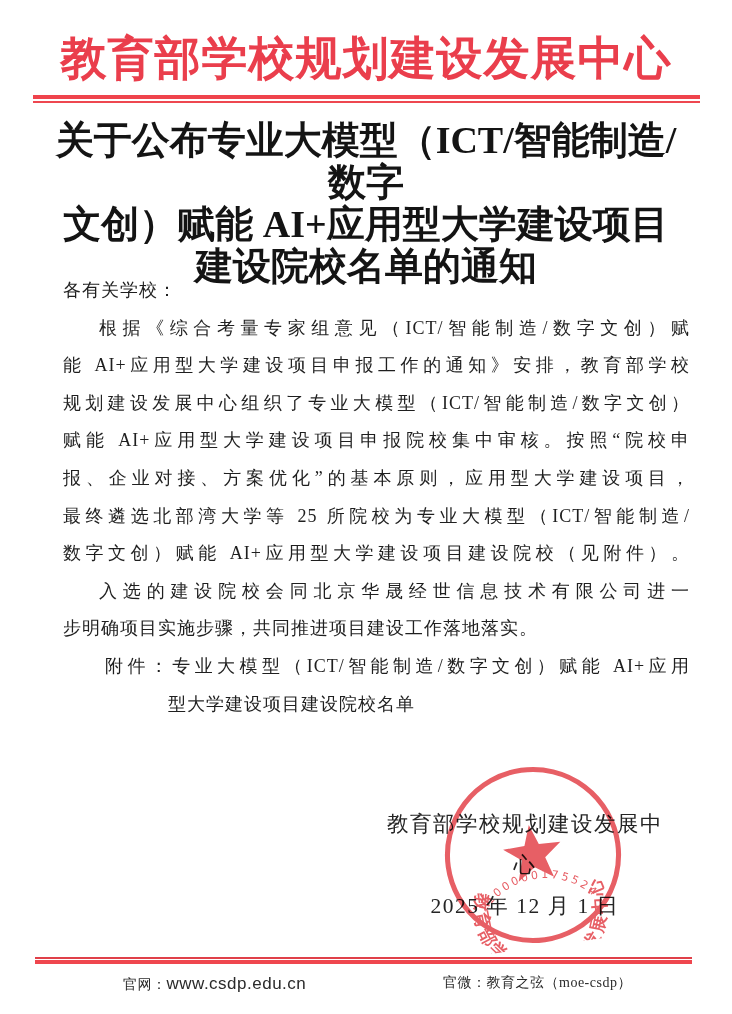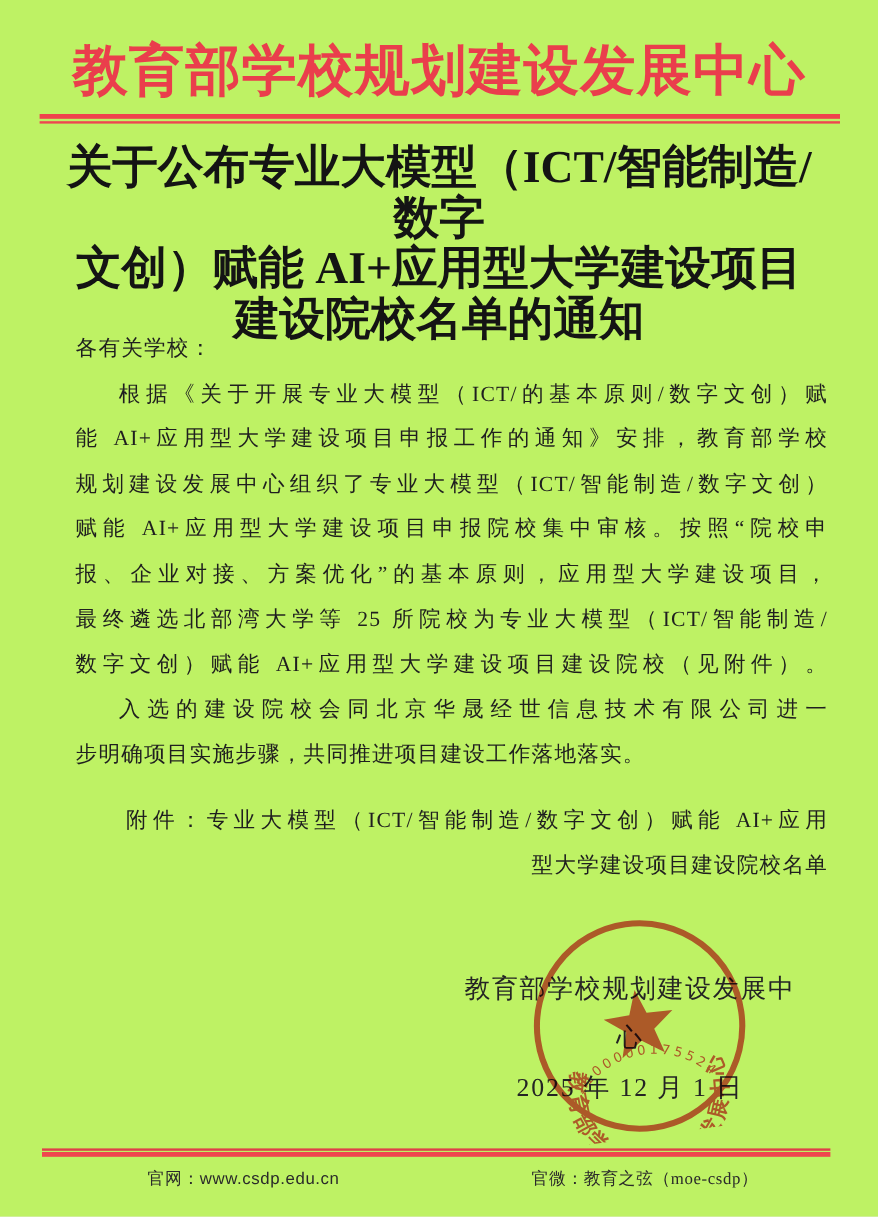--- a/index.html
+++ b/index.html
@@ -1,20 +1,20 @@
 <!DOCTYPE html>
 <html><head>
 <meta charset="utf-8">
 <style>
   html,body{margin:0;padding:0;background:#e9e9e9;}
   .page{
     position:relative;
     width:732px;height:1014px;
     margin:0 auto;
-    background:#bef264;
+    background:#ffffff;
     overflow:hidden;
     font-family:"Liberation Serif","DejaVu Serif",serif;
     color:#1e1e1e;
   }
   
   .org-header{
     position:absolute;top:28px;left:0;right:0;
     text-align:center;
     font-size:46px;font-weight:bold;
     letter-spacing:1px;
@@ -41,28 +41,28 @@
     color:#1f1f1f;
   }
   .bline{
     height:37.6px;line-height:37.6px;
     text-align:justify;text-align-last:justify;
     white-space:nowrap;
   }
   .bline.endline{text-align-last:left;}
   .bline.indent{text-indent:2em;}
   
-  .attachment{margin-top:17px;}
+  .attachment{}
   .attach-line1{
     margin-left:42px;height:37.6px;line-height:37.6px;
     text-align:justify;text-align-last:justify;white-space:nowrap;
   }
   .attach-line2{
     margin-left:105px;height:37.6px;line-height:37.6px;
-    text-align:right;
+    text-align:left;
   }
   
   .signature{
     position:absolute;top:804px;left:378px;width:294px;
     text-align:center;
     font-size:21.5px;letter-spacing:1.5px;
     line-height:41px;
     color:#242424;
   }
   
@@ -77,21 +77,21 @@
   .footer-rule{position:absolute;top:957px;left:35px;right:40px;}
   .footer-rule .thin{height:2px;background:#e04049;}
   .footer-rule .gap{height:1px;}
   .footer-rule .thick{height:4px;background:#ef464e;}
   .footer-text{
     position:absolute;top:974px;left:0;right:0;height:24px;
     font-size:14px;color:#2a2a2a;letter-spacing:0.5px;
   }
   .footer-web{position:absolute;left:123px;top:0;white-space:nowrap;}
   .footer-weixin{position:absolute;left:443px;top:0;white-space:nowrap;text-align:center;}
-  .latin{font-family:"Liberation Sans","DejaVu Sans",sans-serif;font-size:14px;margin-top:11px;}
+  .latin{font-family:"Liberation Sans","DejaVu Sans",sans-serif;font-size:17px;margin-top:11px;}
 </style>
 </head>
 <body>
 
 <div class="page">
 
   <div class="org-header">教育部学校规划建设发展中心</div>
   <div class="masthead-rule">
     <div class="thick"></div>
     <div class="gap"></div>
@@ -99,21 +99,21 @@
   </div>
 
   <div class="doc-title">
     <div>关于公布专业大模型（ICT/智能制造/数字</div>
     <div>文创）赋能 AI+应用型大学建设项目</div>
     <div>建设院校名单的通知</div>
   </div>
 
   <div class="content">
     <div class="bline endline">各有关学校：</div>
-    <div class="bline indent">根据《关于开展专业大模型（ICT/的基本原则/数字文创）赋</div>
+    <div class="bline indent">根据《综合考量专家组意见（ICT/智能制造/数字文创）赋</div>
     <div class="bline">能 AI+应用型大学建设项目申报工作的通知》安排，教育部学校</div>
     <div class="bline">规划建设发展中心组织了专业大模型（ICT/智能制造/数字文创）</div>
     <div class="bline">赋能 AI+应用型大学建设项目申报院校集中审核。按照“院校申</div>
     <div class="bline">报、企业对接、方案优化”的基本原则，应用型大学建设项目，</div>
     <div class="bline">最终遴选北部湾大学等 25 所院校为专业大模型（ICT/智能制造/</div>
     <div class="bline">数字文创）赋能 AI+应用型大学建设项目建设院校（见附件）。</div>
     <div class="bline indent">入选的建设院校会同北京华晟经世信息技术有限公司进一</div>
     <div class="bline endline">步明确项目实施步骤，共同推进项目建设工作落地落实。</div>
 
     <div class="attachment">

